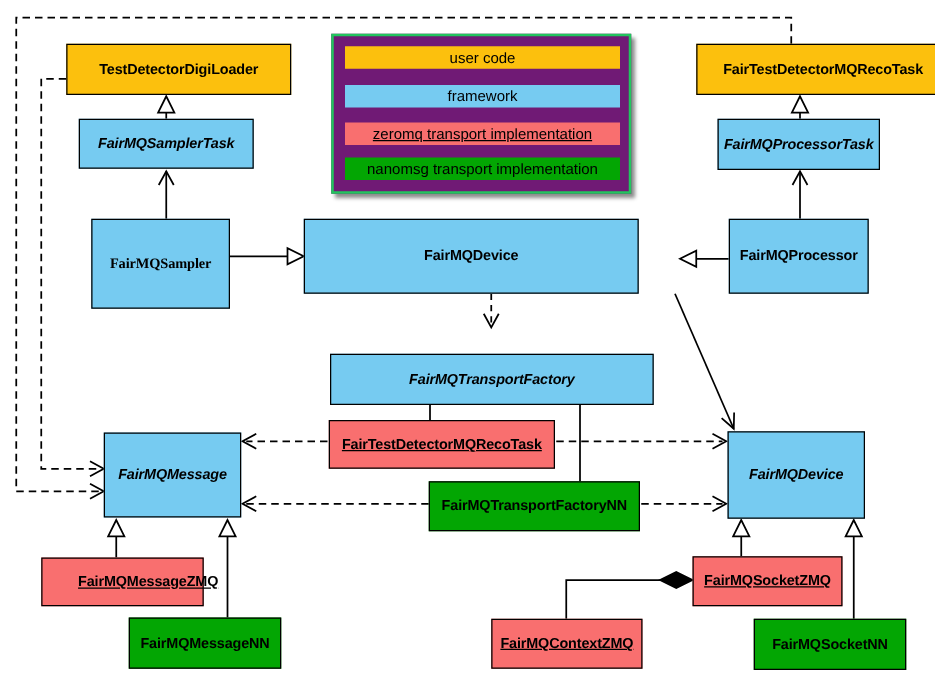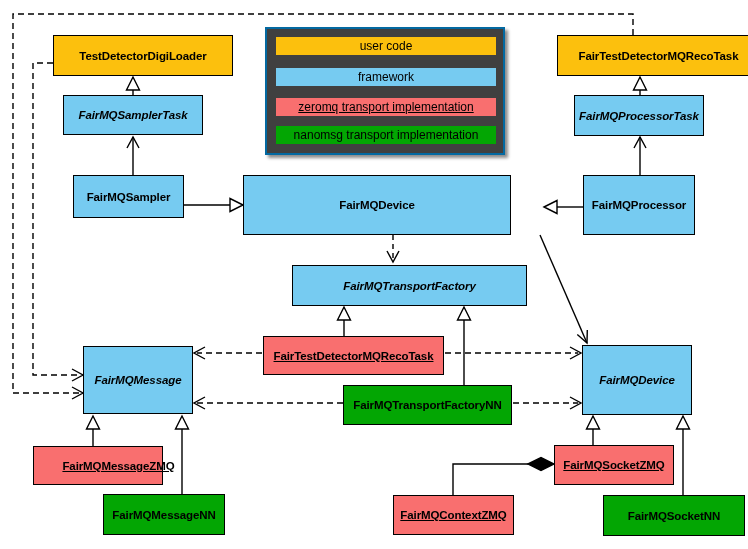--- a/index.html
+++ b/index.html
@@ -13,21 +13,21 @@
     display:flex;align-items:center;justify-content:center;text-align:center;
     font-weight:bold;font-size:11.5px;color:#000;letter-spacing:-0.1px;white-space:nowrap;
   }
   .abstract{font-style:italic;}
   .c-user{background:#FCC00D;}
   .c-fw{background:#76CBF1;}
   .c-zmq{background:#F96F6F;text-decoration:underline;}
   .c-nn{background:#03A603;}
   #legend{
     position:absolute;left:265px;top:27px;width:240px;height:128px;box-sizing:border-box;
-    background:#404040;border:2px solid #0369a1;box-shadow:3px 3px 3px rgba(0,0,0,0.45);
+    background:#701a75;border:2px solid #22c55e;box-shadow:3px 3px 3px rgba(0,0,0,0.45);
   }
   .legend-bar{
     position:absolute;left:9px;width:220px;height:18px;
     display:flex;align-items:center;justify-content:center;
     font-size:12px;color:#000;white-space:nowrap;
   }
   .lb0{top:8px;}  .lb1{top:39px;}  .lb2{top:69px;}  .lb3{top:97px;}
 </style>
 </head>
 <body>
@@ -158,39 +158,39 @@
   </div>
 
   <div class="node c-user" style="left:53px;top:35px;width:180px;height:41px;">TestDetectorDigiLoader</div>
 
   <div class="node c-user" style="left:533px;top:35px;width:203px;height:41px;margin-left:24px;">FairTestDetectorMQRecoTask</div>
 
   <div class="node c-fw abstract" style="left:63px;top:95px;width:140px;height:40px;">FairMQSamplerTask</div>
 
   <div class="node c-fw abstract" style="left:574px;top:95px;width:130px;height:41px;">FairMQProcessorTask</div>
 
-  <div class="node c-fw" style="left:73px;top:175px;width:111px;height:43px;">FairMQSampler</div>
+  <div class="node c-fw" style="left:73px;top:175px;width:111px;height:72px;font-family:Liberation Serif, serif;">FairMQSampler</div>
 
   <div class="node c-fw" style="left:243px;top:175px;width:268px;height:60px;">FairMQDevice</div>
 
   <div class="node c-fw" style="left:583px;top:175px;width:112px;height:60px;">FairMQProcessor</div>
 
-  <div class="node c-fw abstract" style="left:264px;top:265px;width:235px;height:41px;margin-left:28px;">FairMQTransportFactory</div>
+  <div class="node c-fw abstract" style="left:264px;top:283px;width:259px;height:41px;">FairMQTransportFactory</div>
 
   <div class="node c-fw abstract" style="left:83px;top:346px;width:110px;height:68px;">FairMQMessage</div>
 
   <div class="node c-fw abstract" style="left:582px;top:345px;width:110px;height:70px;">FairMQDevice</div>
 
   <div class="node c-zmq" style="left:263px;top:336px;width:181px;height:39px;">FairTestDetectorMQRecoTask</div>
 
   <div class="node c-nn" style="left:343px;top:385px;width:169px;height:40px;">FairMQTransportFactoryNN</div>
 
   <div class="node c-zmq" style="left:33px;top:446px;width:130px;height:39px;padding-left:41px;">FairMQMessageZMQ</div>
 
   <div class="node c-nn" style="left:103px;top:494px;width:122px;height:41px;">FairMQMessageNN</div>
 
   <div class="node c-zmq" style="left:393px;top:495px;width:121px;height:40px;">FairMQContextZMQ</div>
 
   <div class="node c-zmq" style="left:554px;top:445px;width:120px;height:40px;">FairMQSocketZMQ</div>
 
-  <div class="node c-nn" style="left:603px;top:495px;width:142px;height:41px;">FairMQSocketNN</div>
+  <div class="node c-nn" style="left:603px;top:495px;width:122px;height:41px;">FairMQSocketNN</div>
 
 </div>
 
 </body></html>

